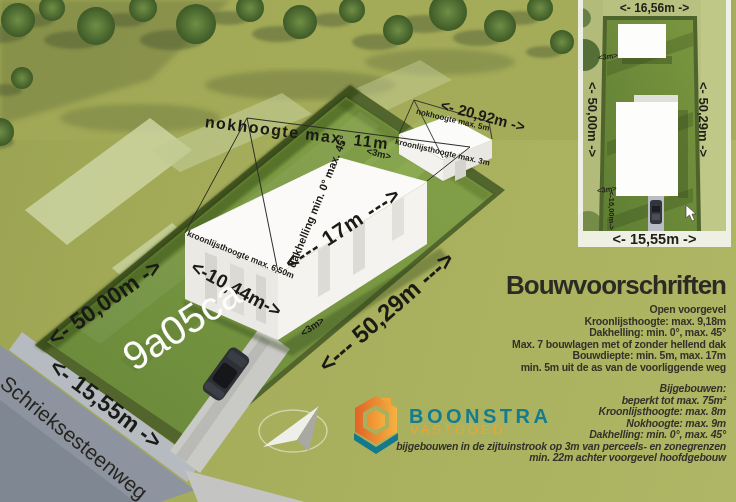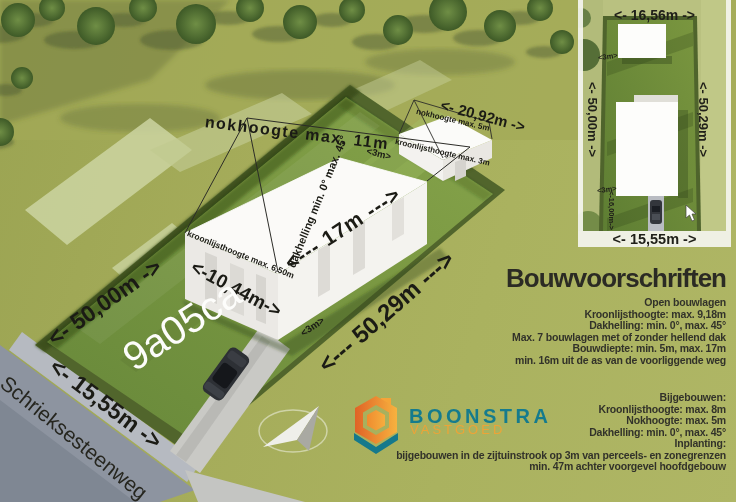--- a/index.html
+++ b/index.html
@@ -9,23 +9,23 @@
   .stage svg{position:absolute;left:0;top:0;}
   .lbl{position:absolute;white-space:nowrap;font-weight:600;color:#1b1b15;transform-origin:0 0;line-height:1.05;}
   .lbl.light{color:#fdfdfb;font-weight:400;}
   
   .plan-panel{position:absolute;left:578px;top:0;width:153px;height:247px;}
   .plan-panel .plbl{position:absolute;white-space:nowrap;font-weight:600;color:#20201a;transform-origin:center center;}
   .plan-bottom-bar{position:absolute;left:0;bottom:0;width:153px;height:16px;background:rgba(242,243,235,.95);
                    display:flex;align-items:center;justify-content:center;}
   
   .specs{position:absolute;top:263px;right:10px;width:390px;text-align:right;color:#32322a;}
-  .specs h1{margin:0 0 3px 0;font-size:26px;letter-spacing:-1px;font-weight:600;color:#2b2b24;}
+  .specs h1{margin:7px 0 3px 0;font-size:26px;letter-spacing:-1px;font-weight:600;color:#2b2b24;}
   .specs .line{font-size:10.5px;line-height:11.5px;font-weight:600;letter-spacing:-0.2px;}
-  .specs .block2{margin-top:26px;}
+  .specs .block2{margin-top:10px;font-style:italic;}
   
   .logo{position:absolute;left:352px;top:396px;width:160px;height:58px;}
   .logo .brand{position:absolute;left:57px;top:9px;font-size:20px;letter-spacing:3.5px;font-weight:700;color:#157b8d;}
   .logo .sub{position:absolute;left:58px;top:26px;font-size:13px;letter-spacing:3px;font-weight:400;color:#eca438;}
 </style>
 </head>
 <body>
 
 <div class="stage">
 
@@ -204,47 +204,47 @@
       <rect x="70" y="196" width="16" height="35" fill="#b9bcc2"></rect>
       <g>
         <rect x="72" y="200" width="12" height="24" rx="3" fill="#33363c"></rect>
         <rect x="74" y="206" width="8" height="6" fill="#1b1e24"></rect>
         <rect x="74" y="214" width="8" height="6" fill="#4a4e55"></rect>
       </g>
       <rect x="0" y="0" width="5" height="231" fill="rgba(242,243,235,0.95)"></rect>
       <rect x="148" y="0" width="5" height="231" fill="rgba(242,243,235,0.95)"></rect>
       <path transform="translate(108,205)" d="M0,0 L0,13 L3.5,10 L6,16 L8.5,15 L6,9 L10,9 Z" fill="#ffffff" stroke="#44443e" stroke-width="0.7"></path>
     </svg>
-    <div class="plbl" style="left:0;right:0;top:7px;text-align:center;font-size:14px;">&lt;- 16,56m -&gt;</div>
+    <div class="plbl" style="left:0;right:0;top:1px;text-align:center;font-size:12px;">&lt;- 16,56m -&gt;</div>
     <div class="plbl" style="left:-46px;top:112px;width:120px;text-align:center;font-size:13px;transform:rotate(90deg);">&lt;- 50,00m -&gt;</div>
     <div class="plbl" style="left:65px;top:112px;width:120px;text-align:center;font-size:13px;transform:rotate(90deg);">&lt;- 50,29m -&gt;</div>
     <div class="plbl" style="left:20px;top:52px;font-size:7.5px;transform:rotate(-8deg);">&lt;3m&gt;</div>
     <div class="plbl" style="left:19px;top:185px;font-size:7.5px;transform:rotate(-8deg);">&lt;3m&gt;</div>
     <div class="plbl" style="left:3px;top:206px;width:60px;text-align:center;font-size:7.5px;transform:rotate(90deg);">&lt;-16,00m-&gt;</div>
     <div class="plan-bottom-bar">
       <span class="plbl" style="position:static;font-size:14.5px;">&lt;- 15,55m -&gt;</span>
     </div>
   </div>
 
   <div class="specs">
     <h1>Bouwvoorschriften</h1>
-    <div class="line">Open bouwlagen</div>
+    <div class="line">Open voorgevel</div>
     <div class="line">Kroonlijsthoogte: max. 9,18m</div>
     <div class="line">Dakhelling: min. 0°, max. 45°</div>
     <div class="line">Max. 7 bouwlagen met of zonder hellend dak</div>
     <div class="line">Bouwdiepte: min. 5m, max. 17m</div>
-    <div class="line">min. 16m uit de as van de voorliggende weg</div>
+    <div class="line">min. 5m uit de as van de voorliggende weg</div>
     <div class="block2">
       <div class="line">Bijgebouwen:</div>
+      <div class="line">beperkt tot max. 75m²</div>
       <div class="line">Kroonlijsthoogte: max. 8m</div>
-      <div class="line">Nokhoogte: max. 5m</div>
+      <div class="line">Nokhoogte: max. 9m</div>
       <div class="line">Dakhelling: min. 0°, max. 45°</div>
-      <div class="line">Inplanting:</div>
       <div class="line">bijgebouwen in de zijtuinstrook op 3m van perceels- en zonegrenzen</div>
-      <div class="line">min. 47m achter voorgevel hoofdgebouw</div>
+      <div class="line">min. 22m achter voorgevel hoofdgebouw</div>
     </div>
   </div>
 
   <div class="logo">
     <svg width="48" height="58" viewBox="0 0 48 58">
       <defs>
         <linearGradient id="og1" x1="0" y1="0" x2="1" y2="0">
           <stop offset="0" stop-color="#e06326"></stop>
             <stop offset="1" stop-color="#f7b23f"></stop>
         </linearGradient>

